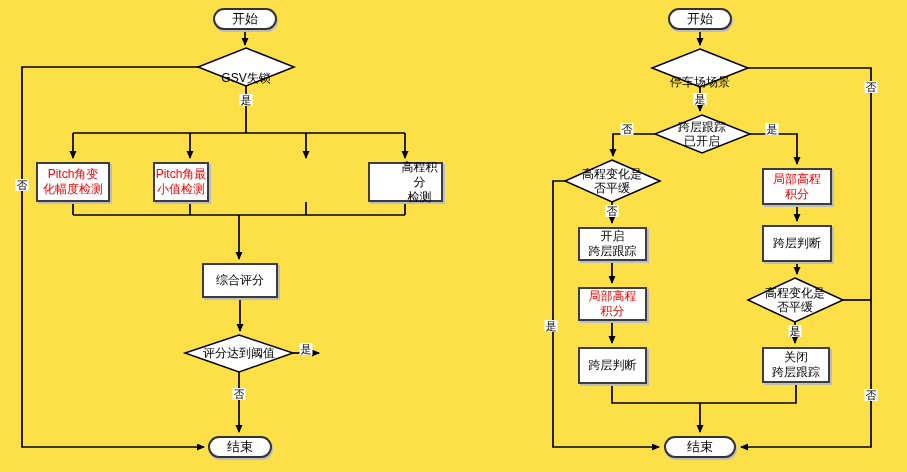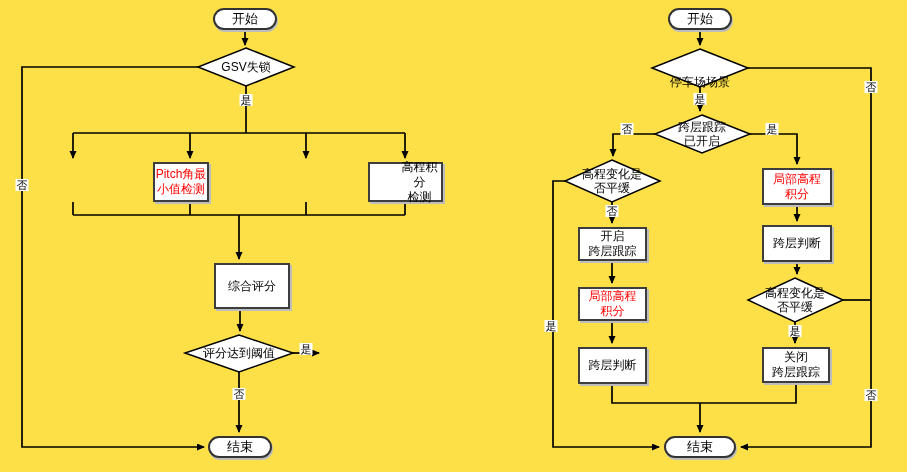--- a/index.html
+++ b/index.html
@@ -87,35 +87,39 @@
       <path d="M843 300 L871 300"></path>
       <path d="M748 68 L871 68 L871 447 L741 447" marker-end="url(#arw)"></path>
     </g>
   </svg>
 
   <div class="chart">
     <div class="node terminal" style="left:213px;top:8px;width:64px;height:22px;">
       <span>开始</span>
     </div>
 
-    <div class="dtext" style="left:246px;top:67px;">GSV失锁</div>
+    <div class="dtext" style="left:246px;top:78px;">GSV失锁</div>
 
+    <div class="node red" style="left:36px;top:162px;width:74px;height:40px;">
+      <span>Pitch角变</span>
+      <span>化幅度检测</span>
+    </div>
 
     <div class="node red" style="left:153px;top:162px;width:56px;height:40px;">
       <span>Pitch角最</span>
       <span>小值检测</span>
     </div>
 
 
     <div class="node" style="left:368px;top:162px;width:75px;height:40px;padding-left:28px;">
       <span>高程积分</span>
       <span>检测</span>
     </div>
 
-    <div class="node" style="left:202px;top:263px;width:76px;height:46px;margin-left:12px;">
+    <div class="node" style="left:202px;top:263px;width:76px;height:35px;">
       <span>综合评分</span>
     </div>
 
     <div class="dtext" style="left:239px;top:353px;">评分达到阈值</div>
 
 
     <div class="node terminal" style="left:208px;top:436px;width:64px;height:22px;">
       <span>结束</span>
     </div>
 

